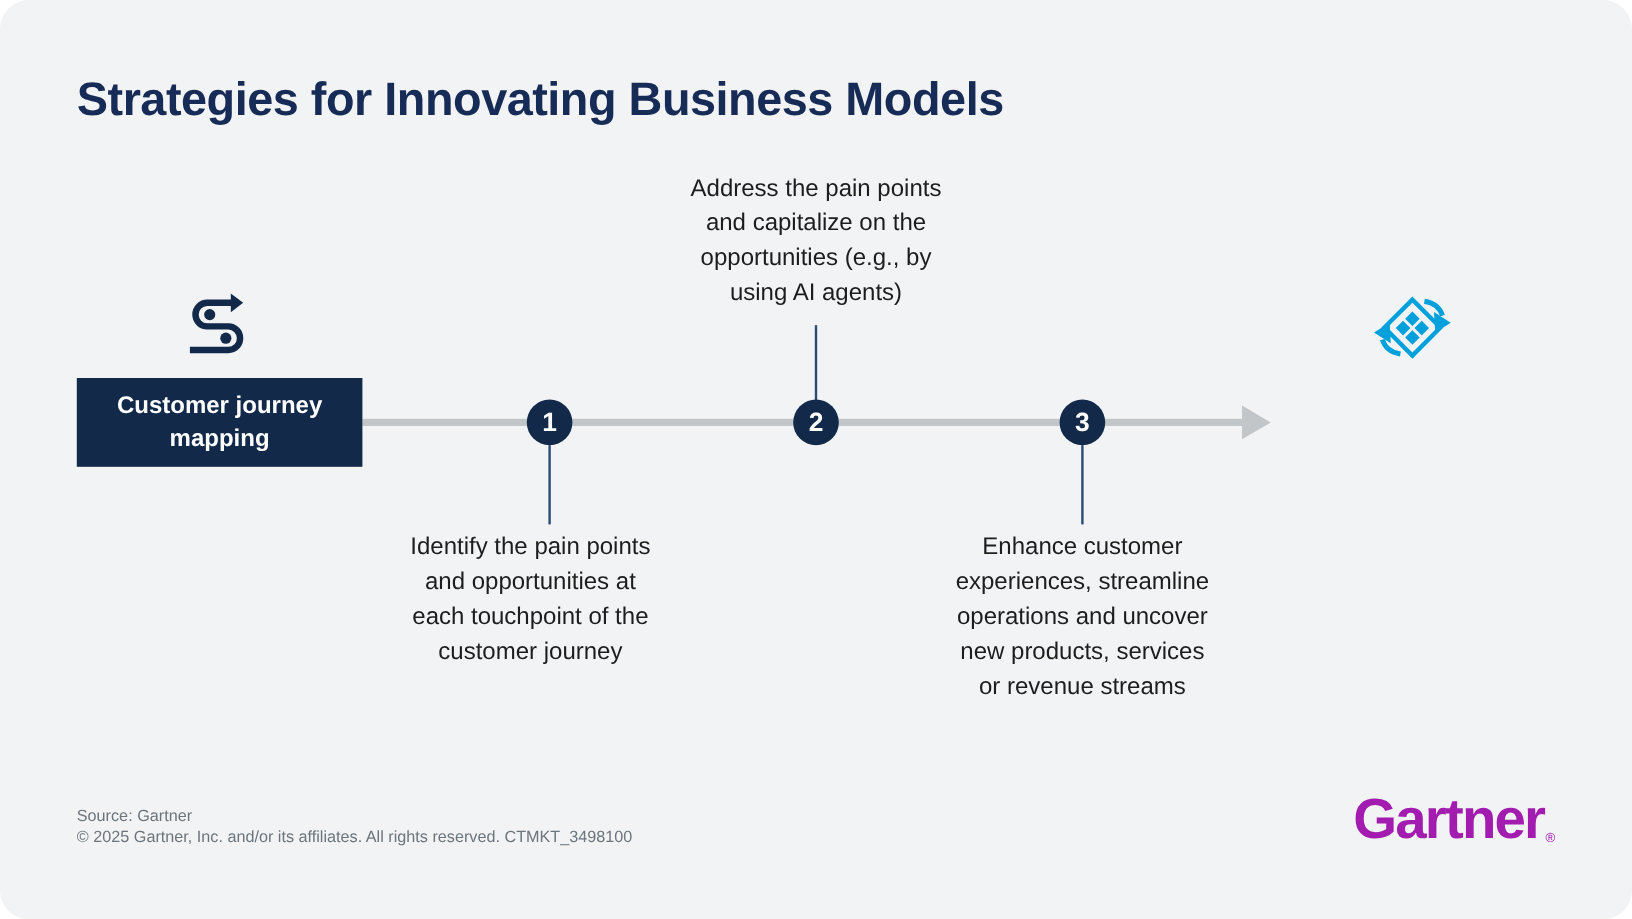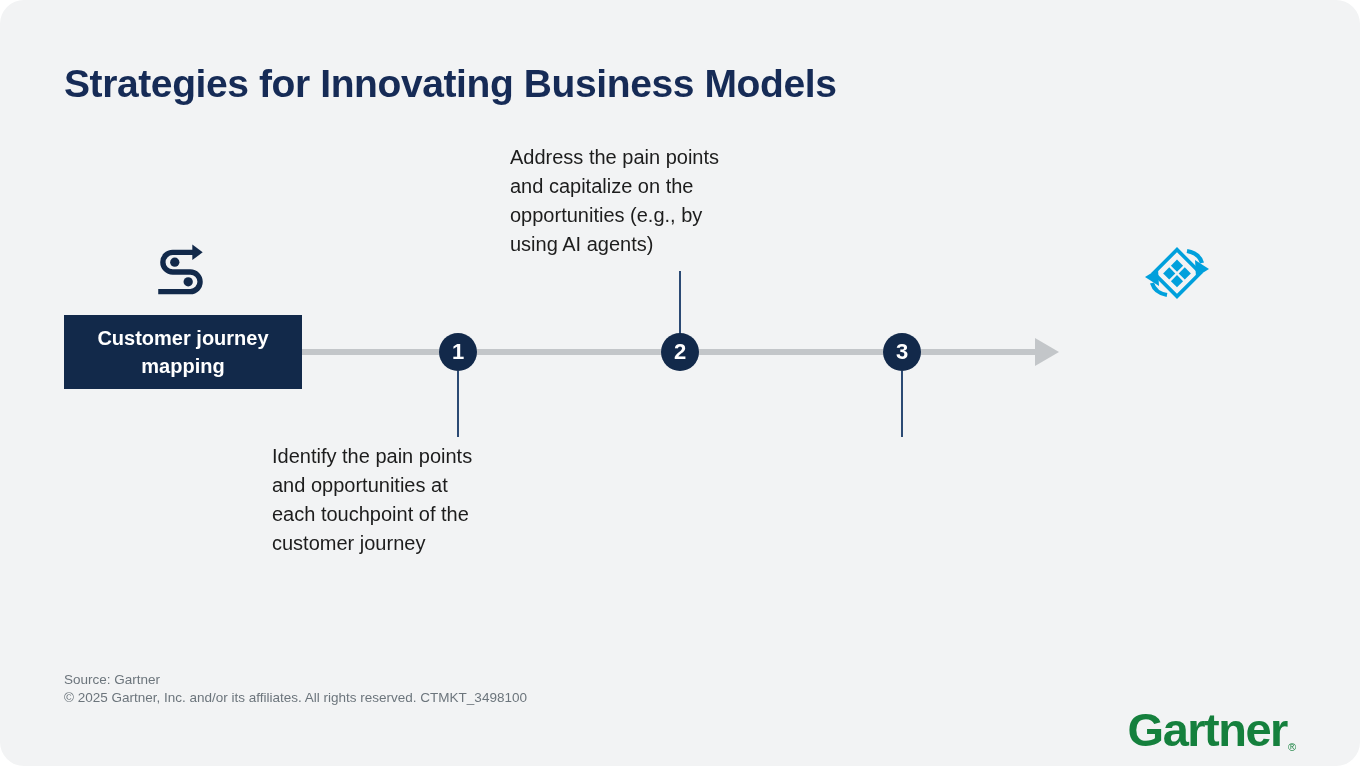--- a/index.html
+++ b/index.html
@@ -75,21 +75,21 @@
     font-size: 22px; font-weight: 700;
     display: flex; align-items: center; justify-content: center;
   }
   .c1 { left: 439px; }
   .c2 { left: 661px; }
   .c3 { left: 883px; }
 
   .step-text {
     position: absolute;
     width: 340px;
-    text-align: left;
+    text-align: center;
     font-size: 20px;
     line-height: 29px;
     color: #1d1d1d;
     white-space: pre-line;
   }
   .t1 { left: 272px; top: 442px; }
   .t2 { left: 510px; top: 143px; }
   .t3 { left: 732px; top: 442px; }
 
   
@@ -97,27 +97,26 @@
     position: absolute;
     left: 64px; top: 671px;
     font-size: 13.5px;
     line-height: 17.5px;
     color: #6c757c;
   }
 
   .logo {
     position: absolute;
     right: 64px; top: 654px;
-    color: #15803d;
+    color: #a21caf;
     font-size: 47px;
     font-weight: 700;
     letter-spacing: -1.5px;
     display: flex;
     align-items: flex-end;
-    margin-top: 48px;
   }
   .logo .reg {
     font-size: 11px;
     font-weight: 400;
     letter-spacing: 0;
     margin-left: 1px;
     line-height: 20px;
   }
 </style>
 </head>
@@ -171,20 +170,25 @@
 
 
   <div class="step-circle c1">1</div>
   <div class="step-circle c2">2</div>
   <div class="step-circle c3">3</div>
 
   <div class="step-text t1">Identify the pain points
 and opportunities at
 each touchpoint of the
 customer journey</div>
+  <div class="step-text t3">Enhance customer
+experiences, streamline
+operations and uncover
+new products, services
+or revenue streams</div>
 
   <div class="footer">
     <div>Source: Gartner</div>
     <div>© 2025 Gartner, Inc. and/or its affiliates. All rights reserved. CTMKT_3498100</div>
   </div>
 
   <div class="logo">
     <span>Gartner</span>
     <span class="reg">®</span>
   </div>

